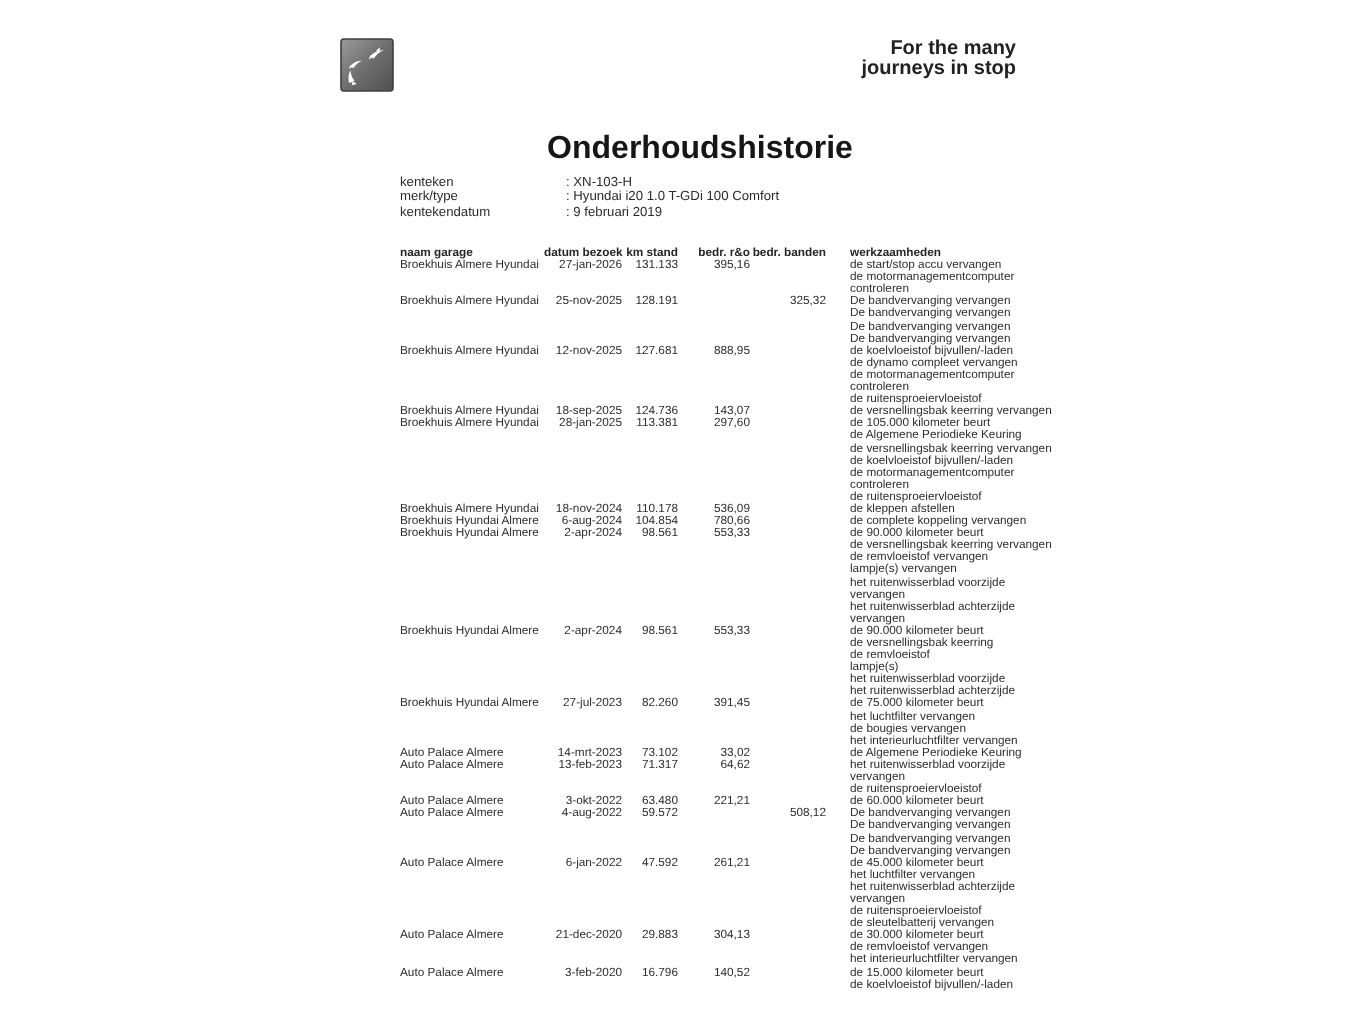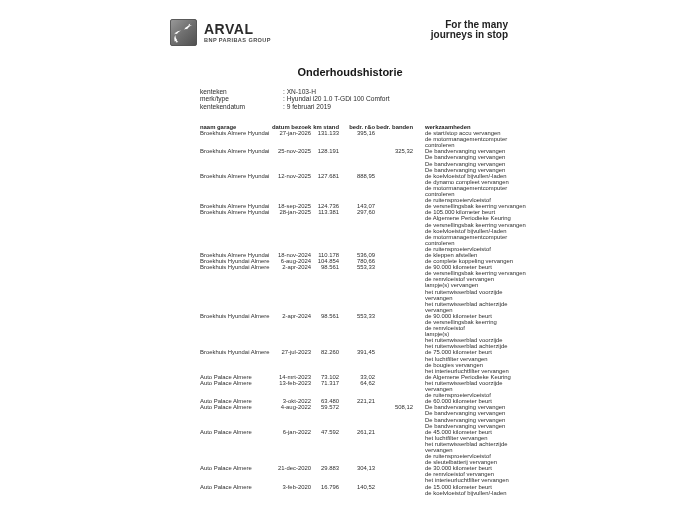--- a/index.html
+++ b/index.html
@@ -17,21 +17,21 @@
   .logo-icon { width: 27px; height: 27px; display: block; }
   .logo-text { margin-left: 7px; padding-top: 4px; }
   .brand { font-size: 14px; font-weight: bold; letter-spacing: 0.5px; color: #2b2b2b; line-height: 13px; }
   .group { font-size: 5.6px; font-weight: bold; letter-spacing: 0.4px; color: #4a4a4a; margin-top: 1px; }
 
   .tagline { position: absolute; right: 177px; top: 20px; text-align: right;
              font-size: 10px; line-height: 10px; font-weight: 600; color: #222; }
 
   
   .doc-title { position: absolute; left: 200px; width: 300px; top: 66px;
-               text-align: center; font-size: 11px; font-weight: bold; color: #161616; }
+               text-align: center; font-size: 16px; font-weight: bold; color: #161616; }
 
   
   .vehicle-info { position: absolute; left: 200px; top: 88px; font-size: 6.6px; line-height: 7.3px; color: #2b2b2b; }
   .info-row { display: flex; }
   .info-label { width: 83px; }
   .info-value { }
 
   
   .history { position: absolute; left: 200px; top: 124px; width: 305px;
              font-size: 5.9px; line-height: 6.1px; color: #2e2e2e; }
@@ -59,24 +59,20 @@
           <stop offset="1" stop-color="#4f4f4f"></stop>
         </linearGradient>
       </defs>
       <rect x="0.5" y="0.5" width="26" height="26" rx="1.5" fill="url(#lg)" stroke="#3f3f3f" stroke-width="0.8"></rect>
       <path d="M15 9 q3 -3 7 -3 q-3.4 1.4 -5 4.2 l-1 -0.4 l-1.6 1 z" fill="#ffffff"></path>
       <path d="M18 6.2 l2.2 -1.6 l-0.6 2.2 z" fill="#ffffff"></path>
       <path d="M5 14 q2.6 -2.6 6 -2.6 q-2.8 1.2 -4.2 3.6 l-1 -0.4 l-1.4 0.8 z" fill="#ffffff"></path>
       <path d="M4.6 22.5 q-1 -3.4 0.6 -6.4 q0.2 3 2 5.2 l-0.8 0.6 z" fill="#ffffff"></path>
       <path d="M6.4 21.6 l2 1.4 l-2.6 0.6 z" fill="#ffffff"></path>
     </svg>
-    <div class="logo-text">
-      <div class="brand">ARVAL</div>
-      <div class="group">BNP PARIBAS GROUP</div>
-    </div>
   </div>
 
   <div class="tagline">
     <div>For the many</div>
     <div>journeys in stop</div>
   </div>
 
   <div class="doc-title">Onderhoudshistorie</div>
 
   <div class="vehicle-info">

